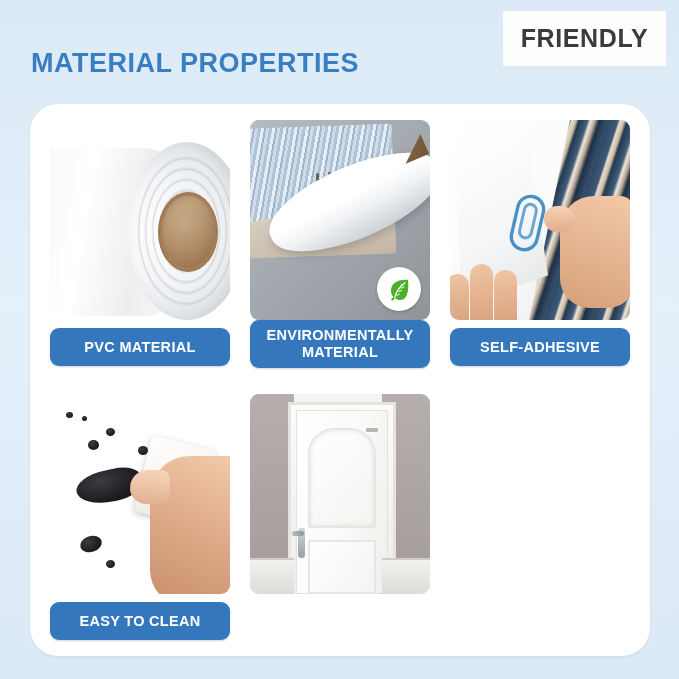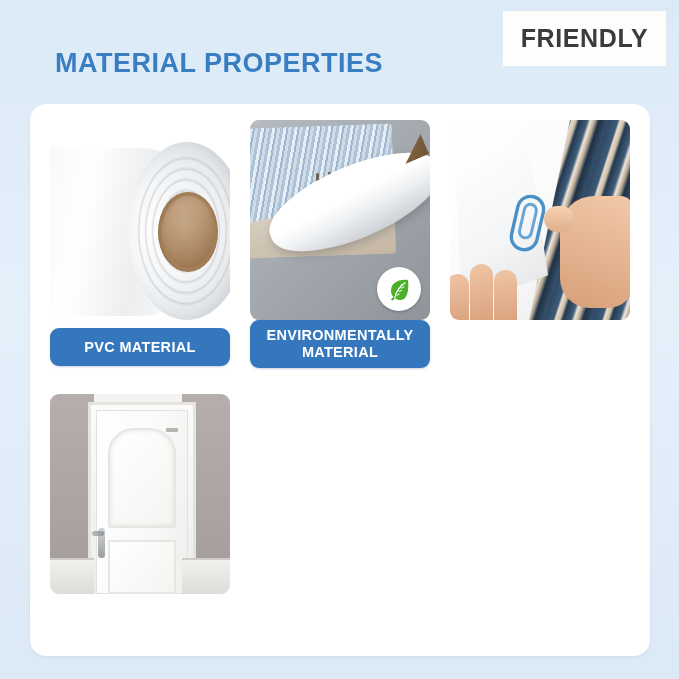--- a/index.html
+++ b/index.html
@@ -27,21 +27,20 @@
 
   .page-title {
     position: absolute;
     left: 31px;
     top: 48px;
     font-size: 27px;
     font-weight: bold;
     letter-spacing: 0.5px;
     color: #3a7ec2;
     white-space: nowrap;
-    margin-left: 24px;
   }
 
   .brand-box {
     position: absolute;
     right: 13px;
     top: 11px;
     width: 163px;
     height: 55px;
     background: #fdfdfb;
     display: flex;
@@ -57,21 +56,21 @@
   }
 
   
   .card {
     position: absolute;
     left: 30px;
     top: 104px;
     width: 620px;
     height: 552px;
     background: #ffffff;
-    border-radius: 16px;
+    border-radius: 28px;
     box-shadow: 0 1px 3px rgba(120,150,180,0.18);
   }
 
   .grid {
     position: absolute;
     left: 20px;
     top: 16px;
     width: 580px;
     height: 520px;
     display: grid;
@@ -410,23 +409,42 @@
             <rect x="11" y="12" width="12" height="34" rx="6" fill="none" stroke="#69a6d4" stroke-width="3"></rect>
           </svg>
         </div>
         <div class="adh-hand-r"></div>
         <div class="adh-hand-l">
           <i></i>
             <i></i>
             <i></i>
         </div>
       </div>
+      <div class="label">SELF-ADHESIVE</div>
     </div>
 
 
+    <div class="tile">
+      <div class="photo">
+        <div class="ec-bg"></div>
+        <div class="stain" style="left:16px; top:18px; width:7px; height:6px;"></div>
+        <div class="stain" style="left:32px; top:22px; width:5px; height:5px;"></div>
+        <div class="stain" style="left:56px; top:34px; width:9px; height:8px;"></div>
+        <div class="stain" style="left:38px; top:46px; width:11px; height:10px;"></div>
+        <div class="stain" style="left:88px; top:52px; width:10px; height:9px;"></div>
+        <div class="stain" style="left:26px; top:76px; width:66px; height:32px; border-radius:50% 40% 45% 55%; transform:rotate(-12deg);"></div>
+        <div class="stain" style="left:30px; top:142px; width:22px; height:16px; transform:rotate(-18deg);"></div>
+        <div class="stain" style="left:56px; top:166px; width:9px; height:8px;"></div>
+        <div class="sponge"></div>
+        <div class="ec-hand">
+          <div class="ec-thumb"></div>
+        </div>
+      </div>
+      <div class="label">EASY TO CLEAN</div>
+    </div>
 
     <div class="tile">
       <div class="photo">
         <div class="door-bg"></div>
         <div class="door-wall-l"></div>
         <div class="door-wall-r"></div>
         <div class="door-frame"></div>
         <div class="door-leaf">
           <div class="door-panel"></div>
           <div class="door-panel2"></div>

